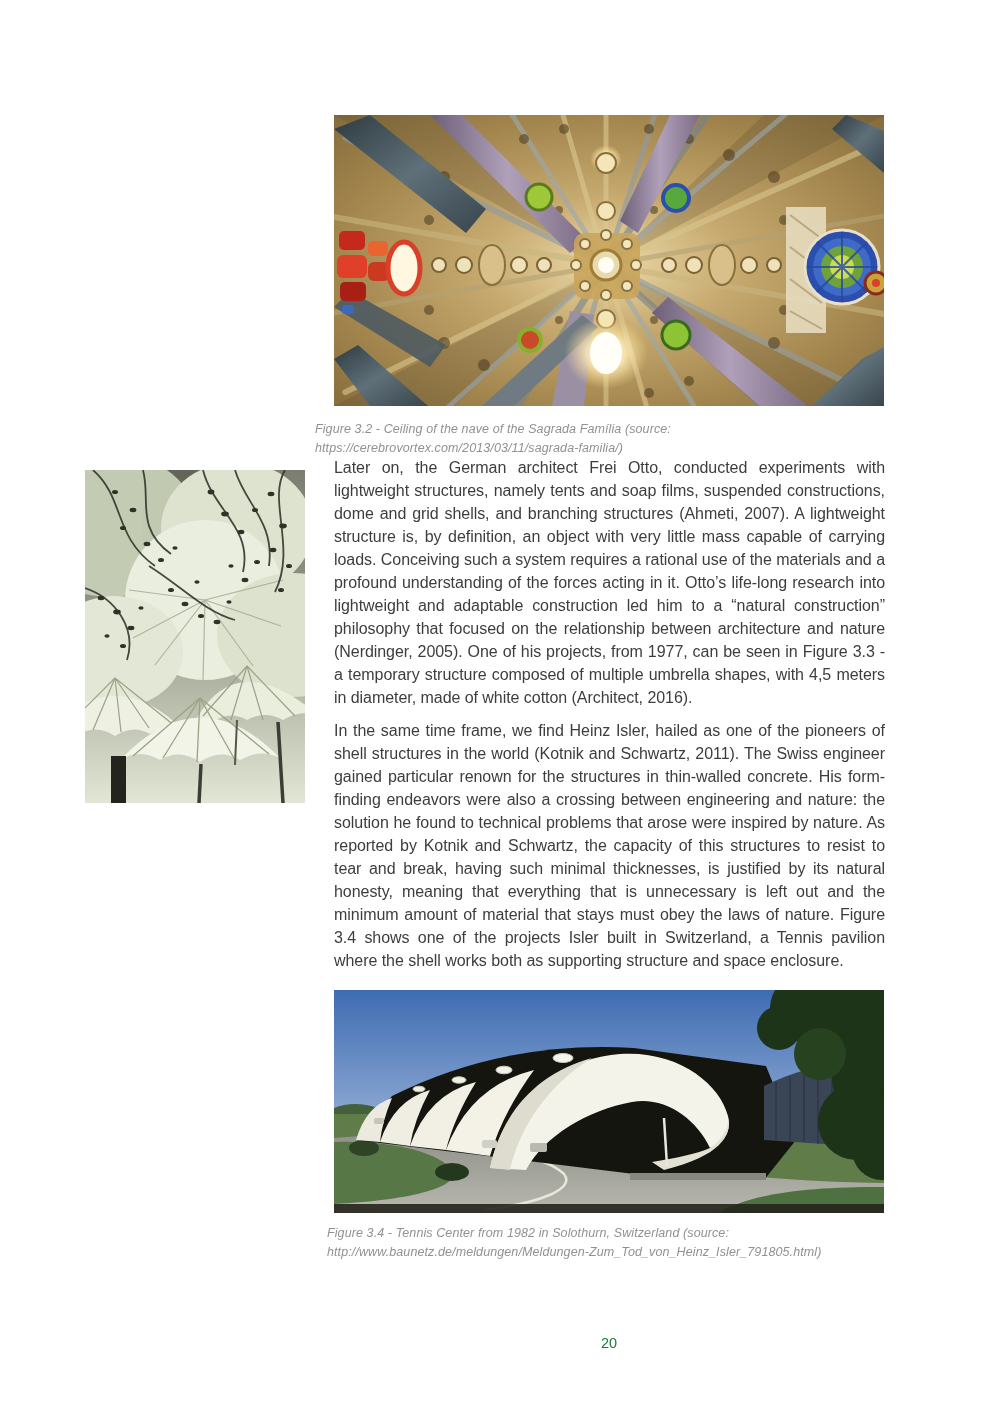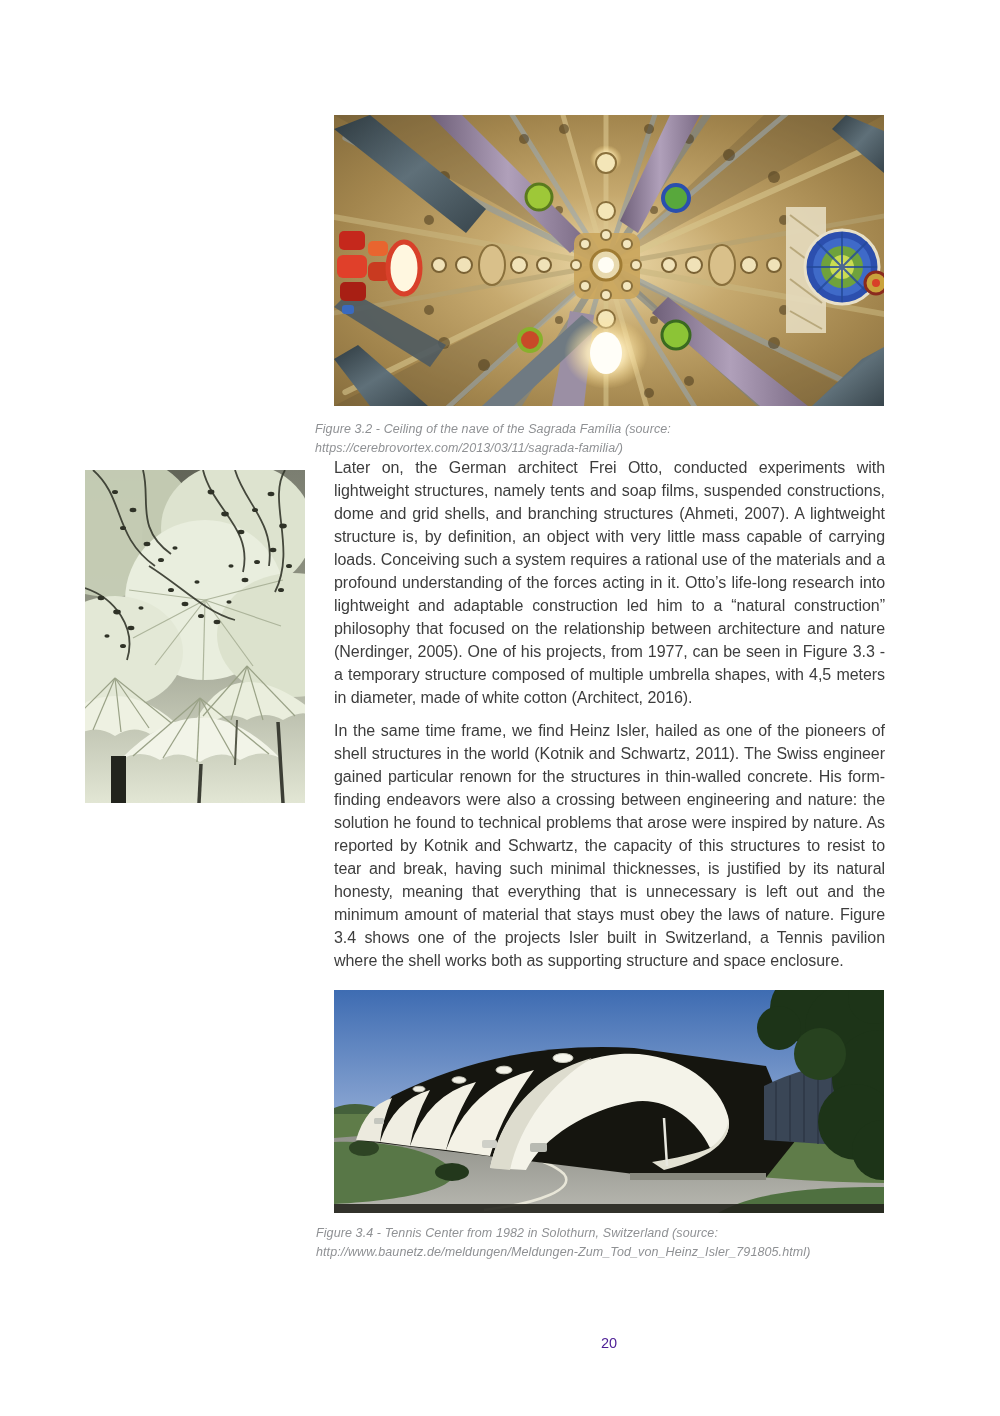--- a/index.html
+++ b/index.html
@@ -23,21 +23,21 @@
   }
   .caption.narrow { overflow-wrap: anywhere; }
   .body-text {
     color: #3d3d3d;
     font-size: 16px;
     line-height: 23px;
     text-align: justify;
     letter-spacing: -0.05px;
   }
   .page-number {
-    color: #4c1d95;
+    color: #15803d;
     font-size: 14.5px;
     text-align: center;
   }
 </style>
 </head>
 <body>
 
 <div class="page">
 
   <figure class="abs" style="left:334px; top:115px; width:550px; height:291px;">
@@ -390,17 +390,17 @@
           <circle cx="548" cy="160" r="30"></circle>
           <circle cx="445" cy="38" r="22"></circle>
         <circle cx="540" cy="8" r="26"></circle>
       </g>
       <circle cx="486" cy="64" r="26" fill="#27421f"></circle>
 
       <rect x="0" y="214" width="550" height="9" fill="#23231d" opacity="0.9"></rect>
     </svg>
   </figure>
 
-  <figcaption class="abs caption" style="left:316px; top:1224px; width:550px;">Figure 3.4 - Tennis Center from 1982 in Solothurn, Switzerland (source: http://www.baunetz.de/meldungen/Meldungen-Zum_Tod_von_Heinz_Isler_791805.html)</figcaption>
+  <figcaption class="abs caption" style="left:327px; top:1224px; width:550px;">Figure 3.4 - Tennis Center from 1982 in Solothurn, Switzerland (source: http://www.baunetz.de/meldungen/Meldungen-Zum_Tod_von_Heinz_Isler_791805.html)</figcaption>
 
   <div class="abs page-number" style="left:334px; top:1335px; width:550px;">20</div>
 
 </div>
 
 </body></html>

